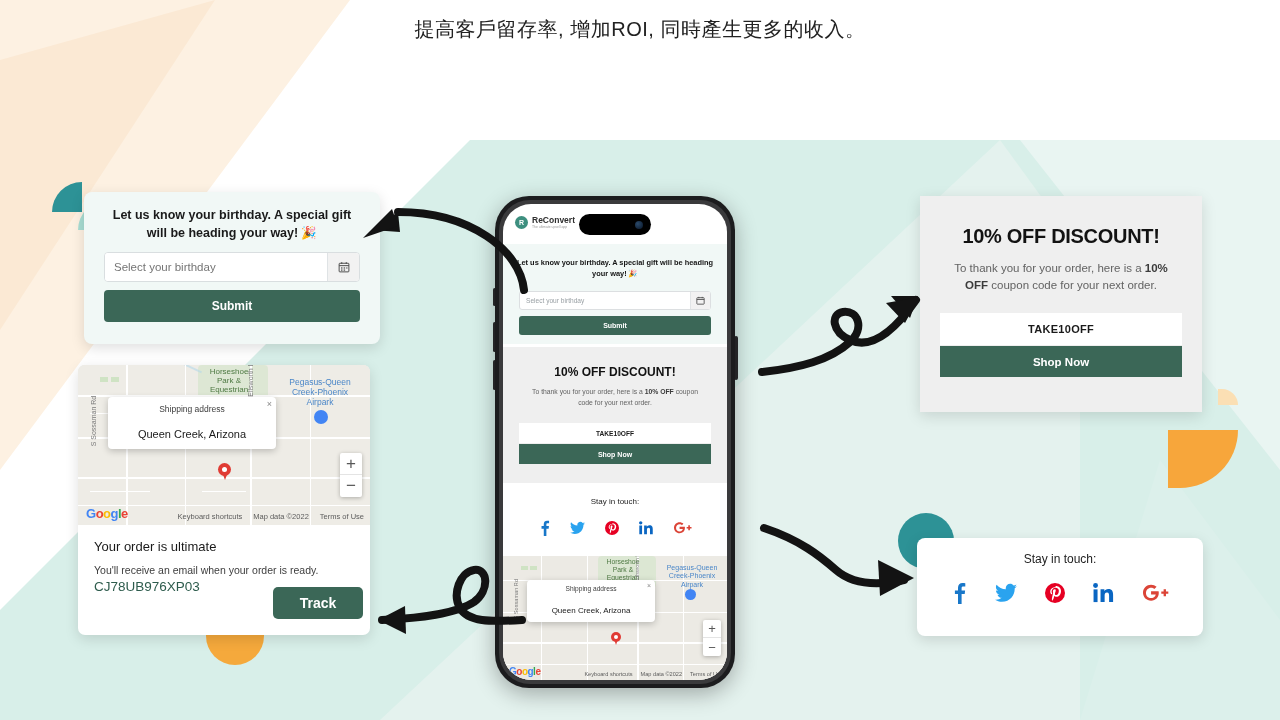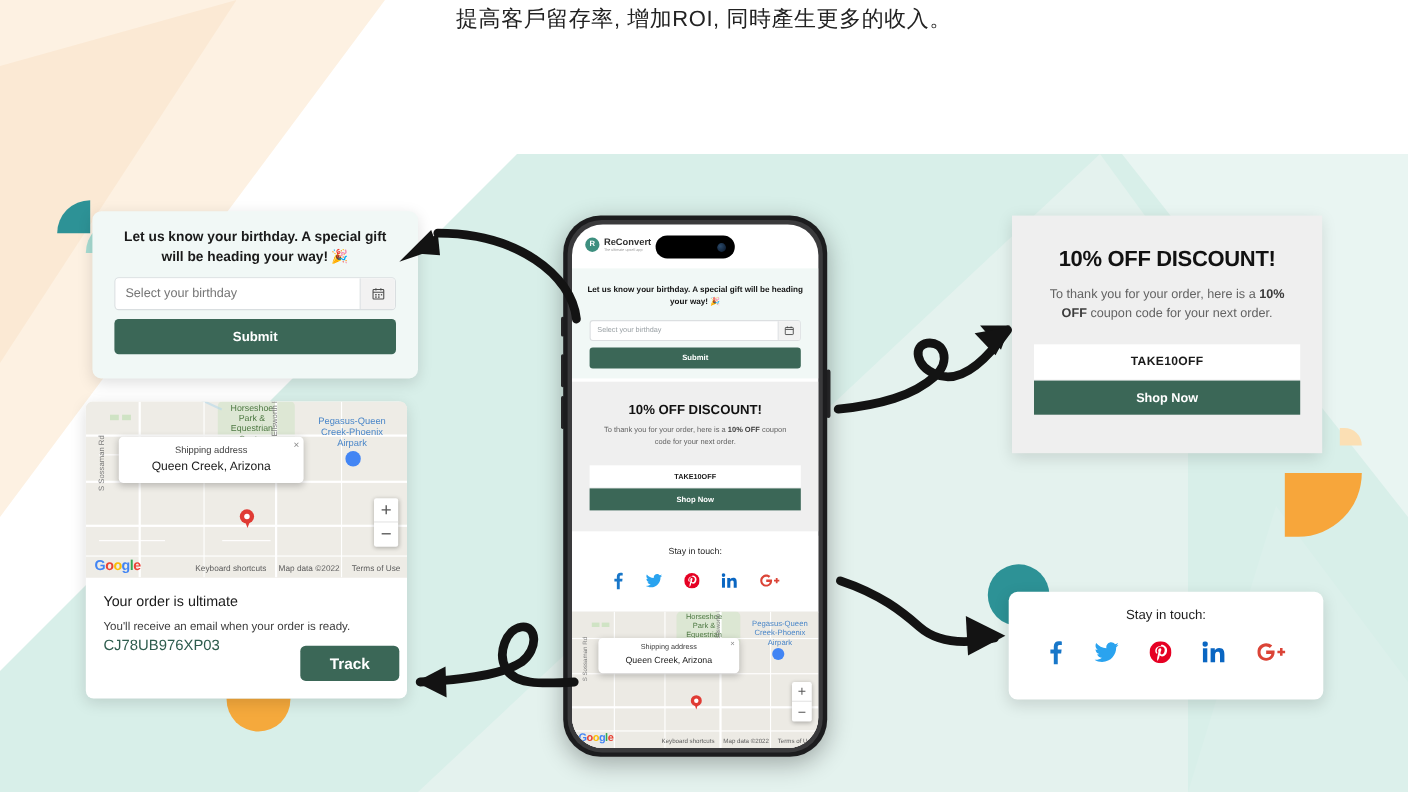--- a/index.html
+++ b/index.html
@@ -90,21 +90,21 @@
     font-size:60px;
     font-weight:bold;
     letter-spacing:2px;
     color:#1d1d1d;
     margin-top:8px;
     line-height:1.25;
   }
   #subtitle {
     font-size:20px;
     color:#222;
-    margin-top:4px;
+    margin-top:16px;
     letter-spacing:0.5px;
   }
 
   
   .card { position:absolute; z-index:4; }
   .shadow { box-shadow:0 4px 14px rgba(0,0,0,0.13); }
 
   
   #birthday-card {
     left:84px; top:192px; width:296px; height:152px;
@@ -173,21 +173,21 @@
     position:absolute; top:9px; left:3.5px;
     width:0; height:0; border-left:3px solid transparent;
     border-right:3px solid transparent; border-top:8px solid #e03b34;
   }
   .map-tooltip {
     position:absolute; background:#fff; border-radius:4px;
     box-shadow:0 2px 7px rgba(0,0,0,0.22); text-align:center;
     padding:7px 16px 9px 16px;
   }
   .mt-label { font-size:8.5px; color:#3d3d3d; }
-  .mt-value { font-size:11px; color:#1a1a1a; margin-top:4px; }
+  .mt-value { font-size:11px; color:#1a1a1a; margin-top:14px; }
   .mt-close {
     position:absolute; right:4px; top:2px; font-size:9px; color:#888; cursor:pointer;
   }
   .map-zoom {
     position:absolute; right:8px; width:22px; background:#fff;
     border-radius:2px; box-shadow:0 1px 4px rgba(0,0,0,0.28);
     display:flex; flex-direction:column;
   }
   .map-zoom div {
     height:22px; display:flex; align-items:center; justify-content:center;
@@ -255,21 +255,21 @@
     text-align:center; font-size:12px; color:#1d1d1d; padding-top:14px;
   }
   .social-row {
     display:flex; justify-content:center; align-items:center;
     gap:28px; margin-top:16px;
   }
   .social-ico { cursor:pointer; }
 
   
   #phone {
-    position:absolute; left:512px; top:196px; width:240px; height:492px; z-index:6;
+    position:absolute; left:495px; top:196px; width:240px; height:492px; z-index:6;
   }
   #phone-frame {
     position:absolute; inset:0; background:#1c1c1e;
     border-radius:34px;
     box-shadow:0 6px 22px rgba(0,0,0,0.3);
   }
   #phone-frame-inner {
     position:absolute; left:4px; top:4px; right:4px; bottom:4px;
     background:#3a3a3c; border-radius:31px;
   }

